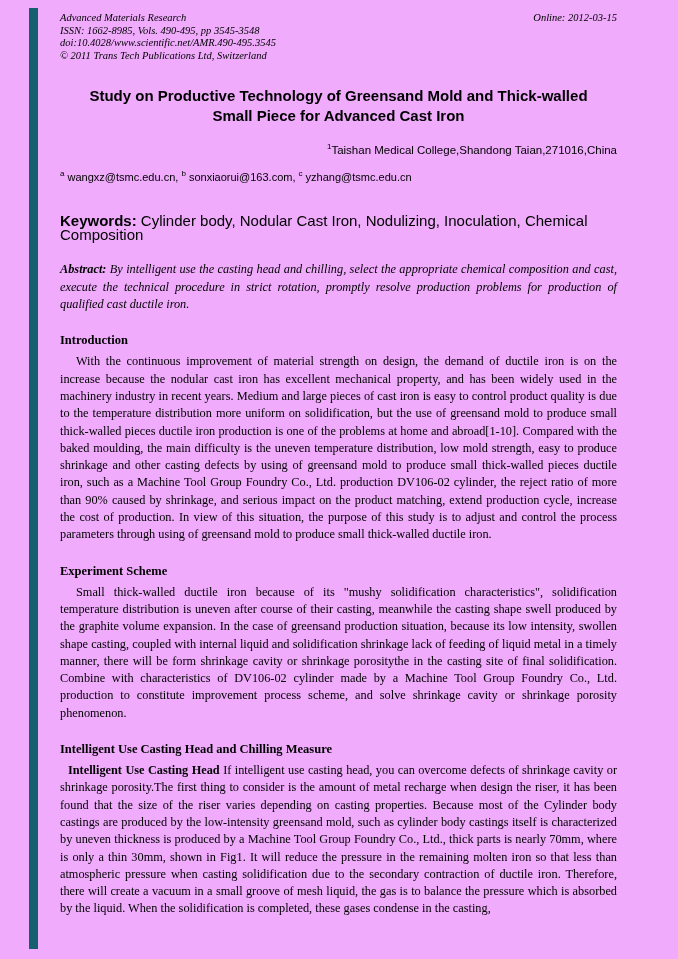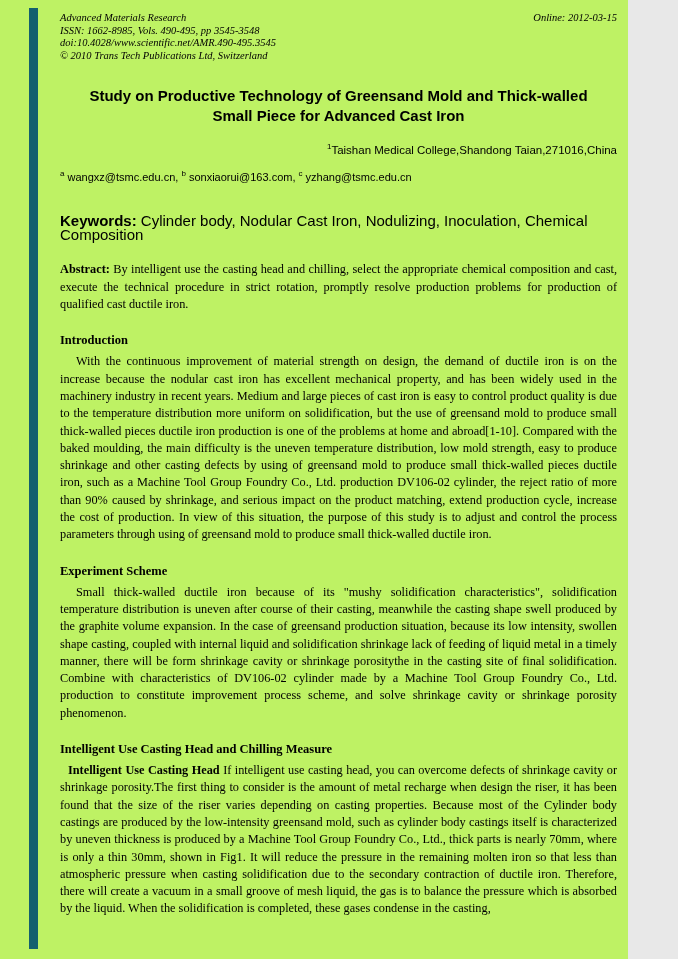--- a/index.html
+++ b/index.html
@@ -1,19 +1,19 @@
 <!DOCTYPE html>
 <html><head>
 <meta charset="utf-8">
 <style>
   html,body{margin:0;padding:0;background:#e8e8e8;}
   .page{
     position:relative;
-    width:628px;height:959px;
-    background:#bef264;
+    width:678px;height:959px;
+    background:#f0abfc;
     box-sizing:border-box;
     overflow:hidden;
     font-family:"Liberation Serif", serif;
     color:#000;
   }
   .accent-bar{
     position:absolute;
     left:29px;top:8px;
     width:9px;height:941px;
     background:#14606e;
@@ -78,20 +78,21 @@
     margin-top:31px;
     line-height:14px;
   }
   .keywords .kw-label{font-weight:bold;}
   
   .abstract{
     font-size:12.3px;
     line-height:17.3px;
     text-align:justify;
     margin-top:19px;
+    font-style:italic;
   }
   .abstract .ab-label{font-weight:bold;}
   
   .section-heading{
     font-weight:bold;
     font-size:12.5px;
     line-height:15px;
     margin-top:20px;
   }
   .body-para{
@@ -109,21 +110,21 @@
 
 <div class="page">
   <div class="accent-bar" style="background: rgb(20, 96, 110);"></div>
   <div class="content">
 
     <div class="header-row">
       <div class="header-left">
         <div class="hline">Advanced Materials Research</div>
         <div class="hline">ISSN: 1662-8985, Vols. 490-495, pp 3545-3548</div>
         <div class="hline">doi:10.4028/www.scientific.net/AMR.490-495.3545</div>
-        <div class="hline">© 2010 Trans Tech Publications Ltd, Switzerland</div>
+        <div class="hline">© 2011 Trans Tech Publications Ltd, Switzerland</div>
       </div>
       <div class="header-right">Online: 2012-03-15</div>
     </div>
 
     <div class="title">Study on Productive Technology of Greensand Mold and Thick-walled Small Piece for Advanced Cast Iron</div>
 
 
     <div class="affiliation"><sup>1</sup><span>Taishan Medical College,Shandong Taian,271016,China</span></div>
 
     <div class="emails"><sup>a</sup> <span>wangxz@tsmc.edu.cn,</span> <sup>b</sup> <span>sonxiaorui@163.com,</span> <sup>c</sup> <span>yzhang@tsmc.edu.cn</span></div>

